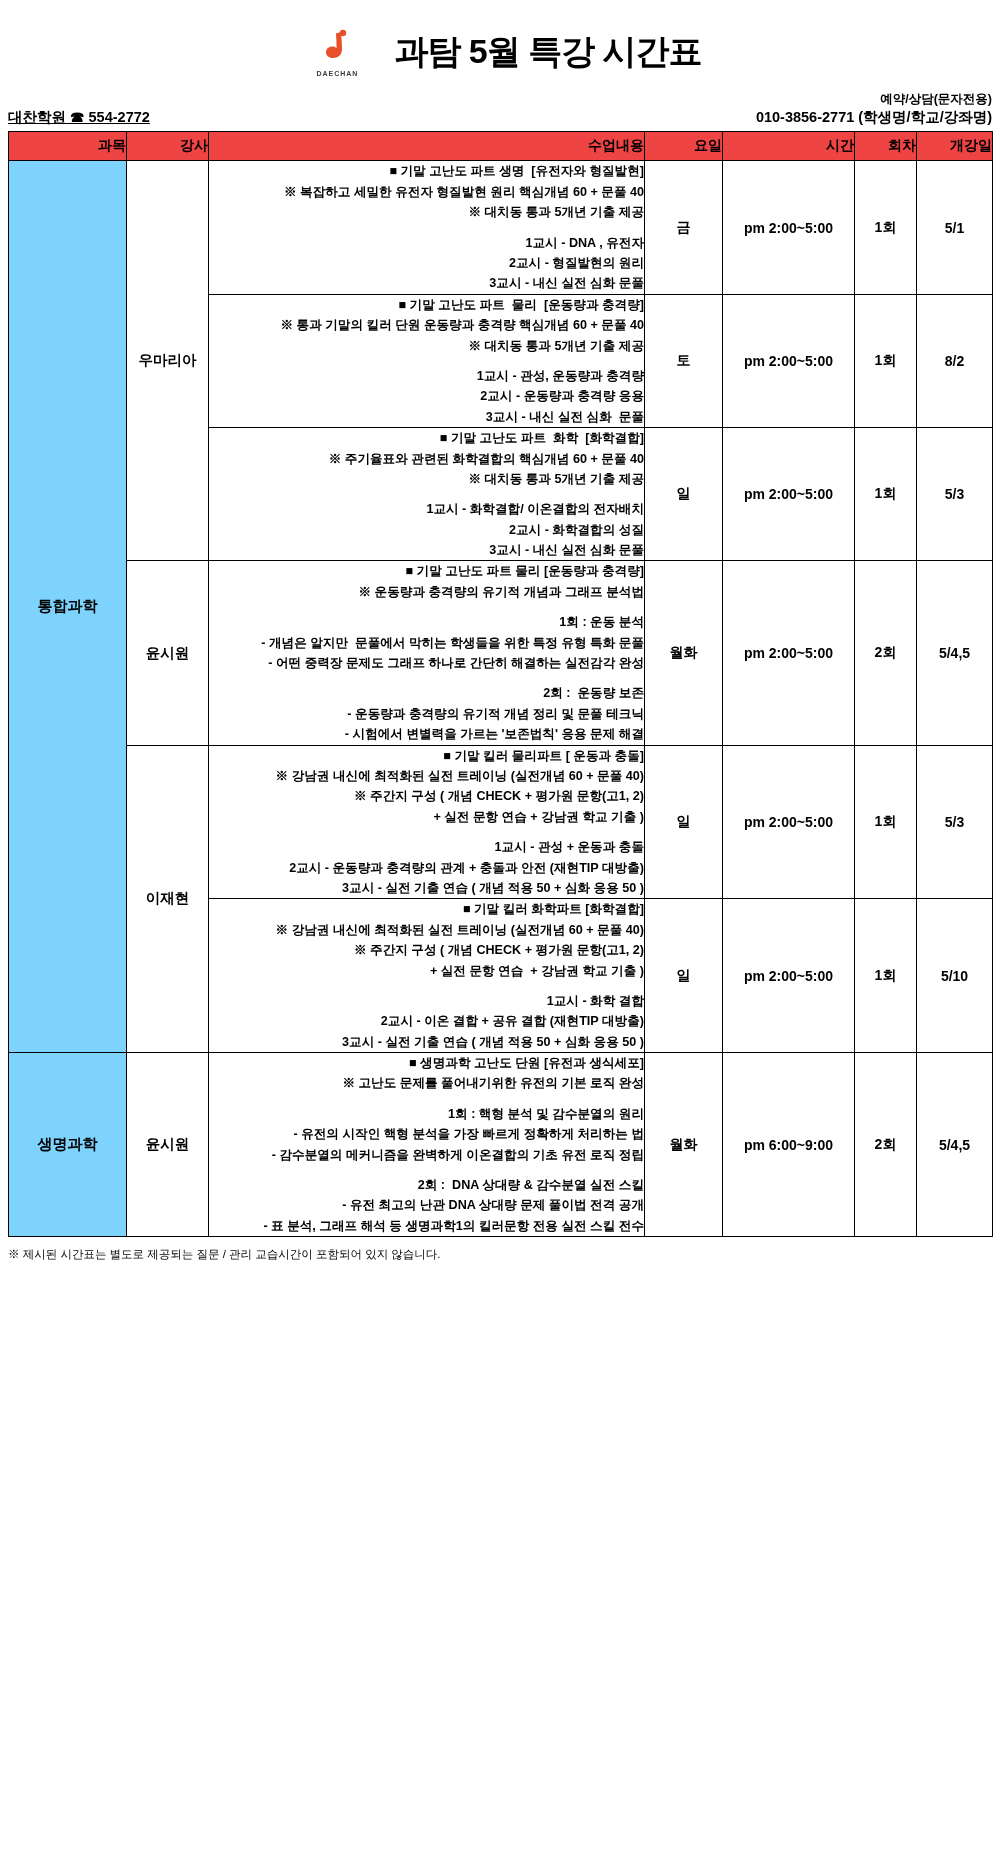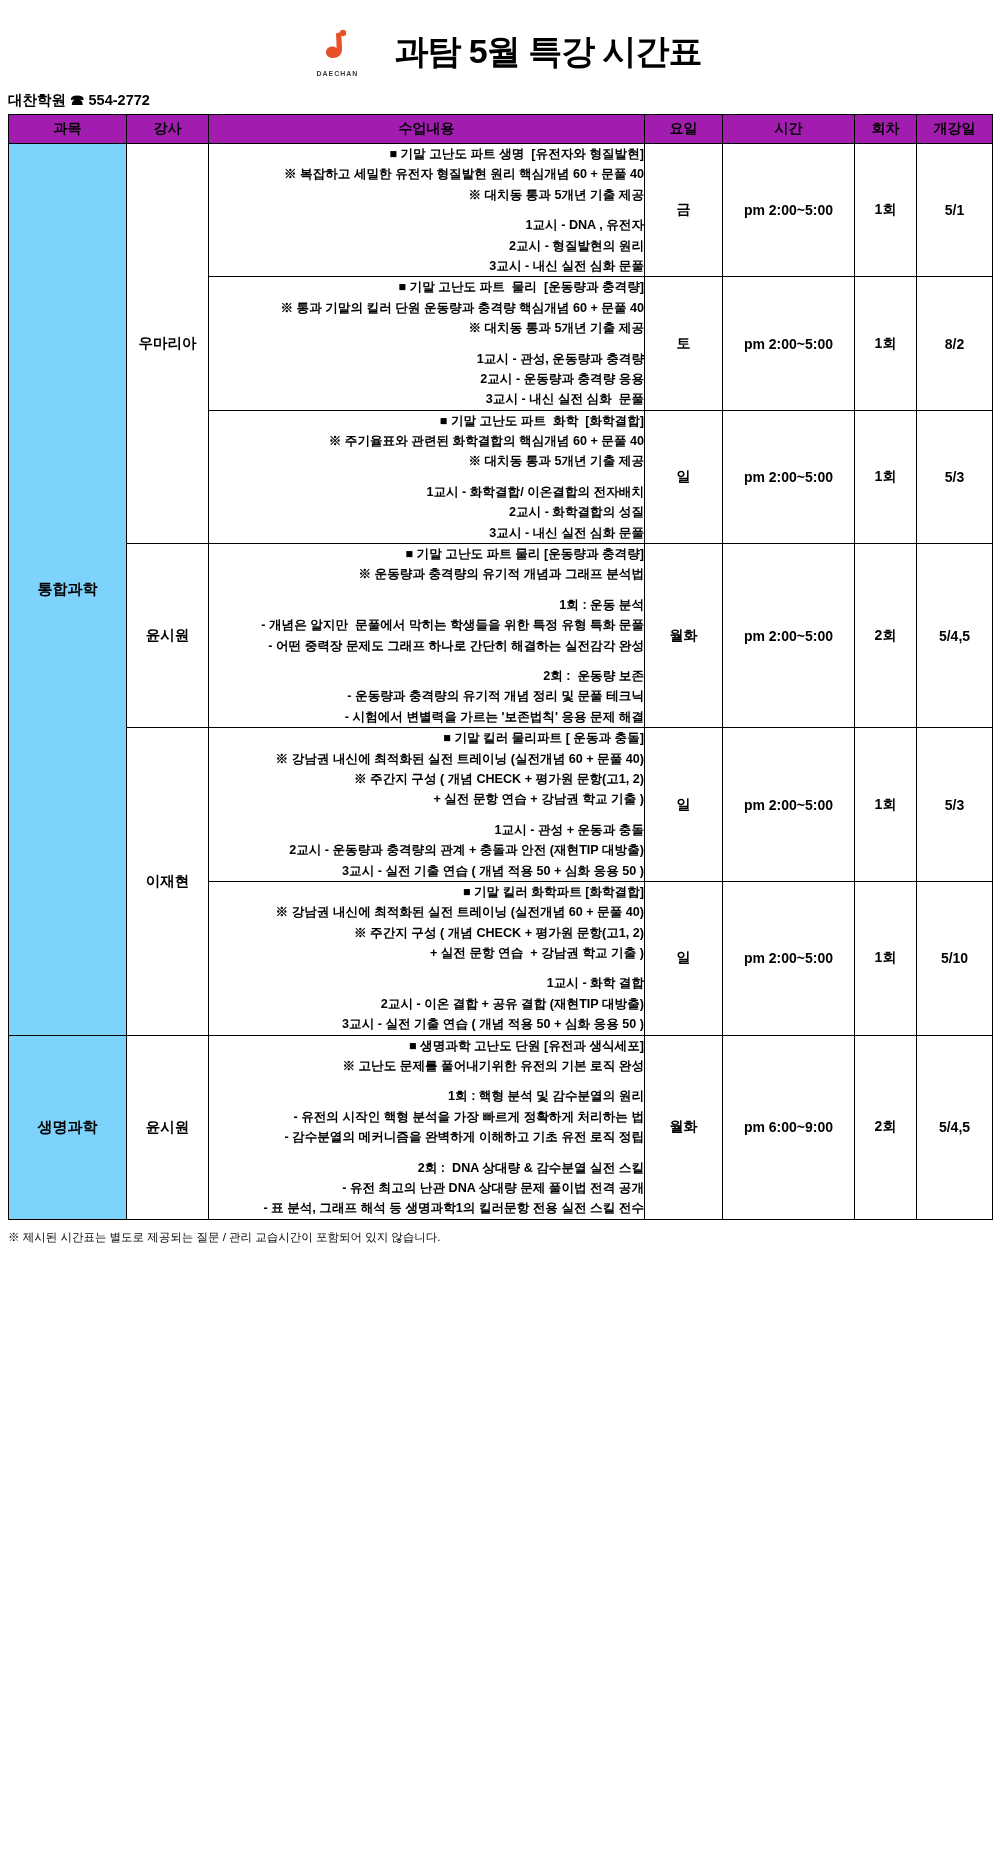--- a/index.html
+++ b/index.html
@@ -63,20 +63,21 @@
     display: flex;
     align-items: flex-end;
     justify-content: space-between;
     padding: 0 8px 4px 8px;
     box-sizing: border-box;
   }
   .contact-left {
     font-size: 14.5px;
     font-weight: bold;
     white-space: nowrap;
+    text-decoration: underline;
   }
   .contact-right {
     text-align: right;
     line-height: 1.35;
   }
   .contact-right .line1 {
     font-size: 12.5px;
     font-weight: bold;
   }
   .contact-right .line2 {
@@ -90,26 +91,26 @@
     width: 984px;
     margin: 0 8px;
     table-layout: fixed;
   }
   table.sched th, table.sched td {
     border: 1px solid #000000;
     vertical-align: middle;
     padding: 0;
   }
   thead th {
-    background: #a21caf;
+    background: #ef4444;
     color: #000000;
     font-size: 14px;
     font-weight: bold;
     height: 28px;
-    text-align: center;
+    text-align: right;
   }
   col.c-subject { width: 118px; }
   col.c-teacher { width: 82px; }
   col.c-content { width: 436px; }
   col.c-day     { width: 78px; }
   col.c-time    { width: 132px; }
   col.c-count   { width: 62px; }
   col.c-start   { width: 76px; }
 
   td.subject {
@@ -166,20 +167,24 @@
           <circle cx="26" cy="6" r="3.2" fill="#E8502A"></circle>
         </svg>
       </div>
       <div class="logo-text">DAECHAN</div>
     </div>
     <div class="main-title">과탐 5월 특강 시간표</div>
   </div>
 
   <div class="contact-bar">
     <div class="contact-left">대찬학원 ☎ 554-2772</div>
+    <div class="contact-right">
+      <div class="line1">예약/상담(문자전용)</div>
+      <div class="line2">010-3856-2771  (학생명/학교/강좌명)</div>
+    </div>
   </div>
 
   <table class="sched">
     <colgroup>
       <col class="c-subject">
       <col class="c-teacher">
       <col class="c-content">
       <col class="c-day">
       <col class="c-time">
       <col class="c-count">
@@ -298,21 +303,21 @@
         </tr>
         <tr>
           <td class="subject" rowspan="1">생명과학</td>
           <td class="teacher" rowspan="1">윤시원</td>
           <td class="content">
             <div class="ln bold">■ 생명과학 고난도 단원 [유전과 생식세포]</div>
             <div class="ln bold">※ 고난도 문제를 풀어내기위한 유전의 기본 로직 완성</div>
             <div class="gap"></div>
             <div class="ln bold">1회 : 핵형 분석 및 감수분열의 원리</div>
             <div class="ln bold">- 유전의 시작인 핵형 분석을 가장 빠르게 정확하게 처리하는 법</div>
-            <div class="ln bold">- 감수분열의 메커니즘을 완벽하게 이해하고 기초 유전 로직 정립</div>
+            <div class="ln bold">- 감수분열의 메커니즘을 완벽하게 이온결합의 기초 유전 로직 정립</div>
             <div class="gap"></div>
             <div class="ln bold">2회 :  DNA 상대량 &amp; 감수분열 실전 스킬</div>
             <div class="ln bold">- 유전 최고의 난관 DNA 상대량 문제 풀이법 전격 공개</div>
             <div class="ln bold">- 표 분석, 그래프 해석 등 생명과학1의 킬러문항 전용 실전 스킬 전수</div>
           </td>
           <td class="day">월화</td>
           <td class="time">pm 6:00~9:00</td>
           <td class="count">2회</td>
           <td class="start">5/4,5</td>
         </tr>

